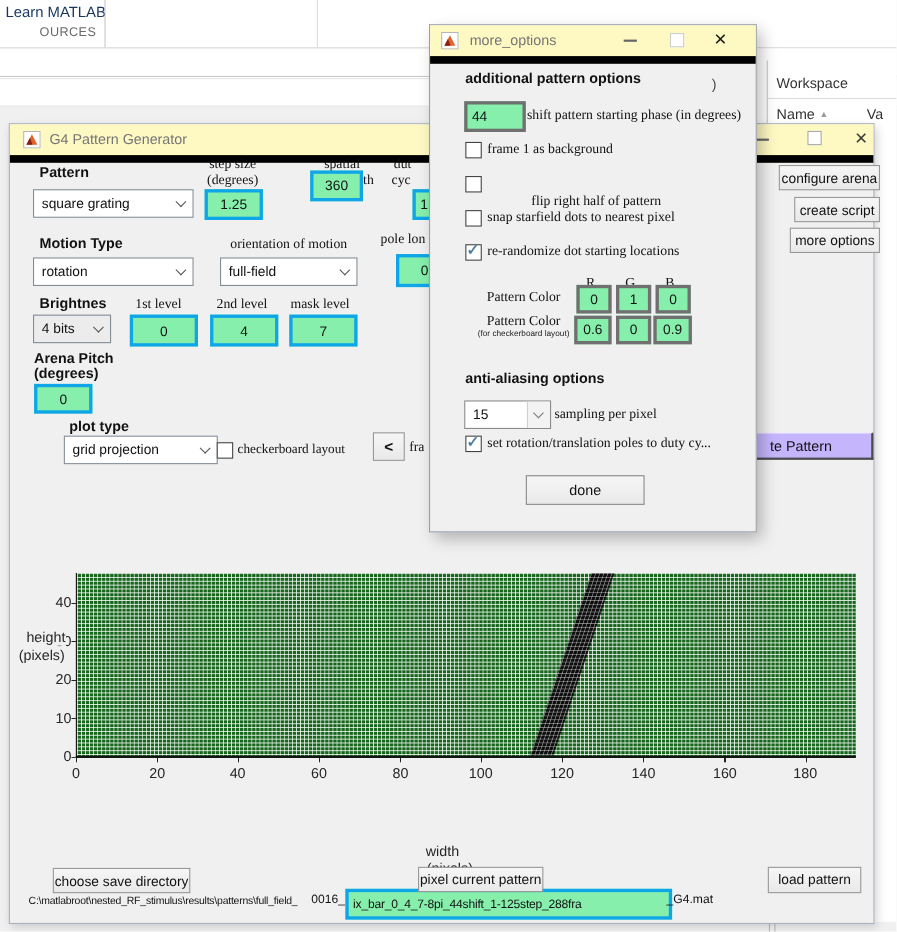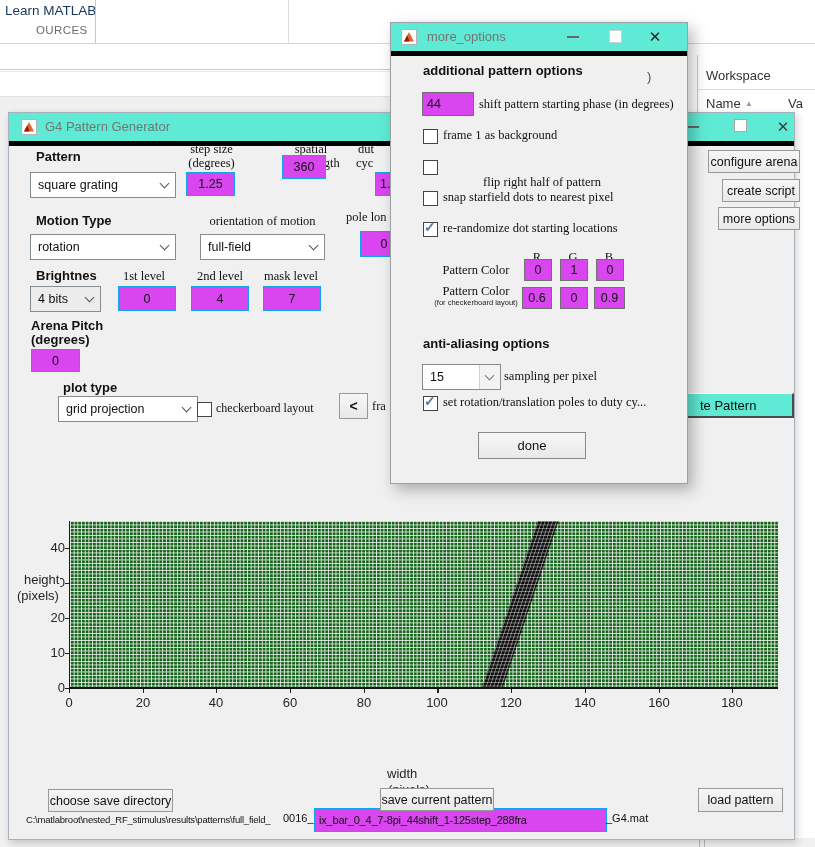--- a/index.html
+++ b/index.html
@@ -2,36 +2,36 @@
 <html><head>
 <meta charset="utf-8">
 <style>
   html,body{margin:0;padding:0;}
   body{font-family:"Liberation Sans", sans-serif; background:#fff;}
   #screen{position:relative;width:815px;height:847px;overflow:hidden;background:#fff;}
   .abs{position:absolute;}
   .lbl{position:absolute;font-size:12.5px;color:#111;white-space:nowrap;font-family:Liberation Serif, serif;}
   .blbl{position:absolute;font-size:13px;font-weight:bold;color:#111;white-space:nowrap;}
   .clbl{text-align:center;}
-  .edit{position:absolute;background:#d946ef;border:1px solid #0ea5e9;font-size:12.5px;color:#111;
+  .edit{position:absolute;background:#86efac;border:3px solid #0ea5e9;font-size:12.5px;color:#111;
         display:flex;align-items:center;justify-content:center;white-space:nowrap;overflow:hidden;}
   .edit.left{justify-content:flex-start;padding-left:4px;}
   .combo{position:absolute;background:#fff;border:1px solid #848c94;font-size:12.5px;color:#111;
          display:flex;align-items:center;padding-left:7px;white-space:nowrap;overflow:hidden;}
   .chev{position:absolute;right:7px;top:50%;width:6px;height:6px;margin-top:-5px;
         border-right:1.6px solid #555;border-bottom:1.6px solid #555;transform:rotate(45deg);}
   .combo .zone{position:absolute;right:0;top:0;width:20px;height:100%;background:#f3f3f3;border-left:1px solid #d0d0d0;}
   .btn{position:absolute;background:linear-gradient(#f6f6f6,#e9e9e9);border:1px solid #989898;
        font-size:12.5px;color:#111;display:flex;align-items:center;justify-content:center;white-space:nowrap;}
   .cb{position:absolute;width:13px;height:13px;background:#fff;border:1px solid #444;}
   .cb .mk{display:none;position:absolute;left:0px;top:-4px;font-size:14px;font-weight:bold;color:#4f7da8;}
   .cb.on .mk{display:block;}
   .hline{position:absolute;height:1px;background:#d5d5d5;}
   .vline{position:absolute;width:1px;background:#c8c8c8;}
-  .titlebar{position:absolute;left:0;top:0;right:0;height:28px;background:#5eead4;border-bottom:5px solid #000000;}
+  .titlebar{position:absolute;left:0;top:0;right:0;height:28px;background:#fef9c3;border-bottom:7px solid #000000;}
   .tb-title{position:absolute;left:36px;top:0;line-height:28px;font-size:13px;color:#757575;}
   .tb-min{position:absolute;width:12px;height:2px;background:#666;}
   .tb-max{position:absolute;width:11px;height:11px;border:1.5px solid #a9a9a9;background:#fff;}
   .tb-close{position:absolute;width:24px;top:0;line-height:28px;font-size:15px;color:#3c3c3c;text-align:center;}
   .mlicon{position:absolute;width:16px;height:16px;}
   .win{position:absolute;background:#f0f0f0;}
   
   .pattern{position:absolute;left:0;top:0;width:100%;height:100%;
     border-left:1px solid #1a1a1a;border-bottom:2px solid #111;box-sizing:border-box;
     background-image:linear-gradient(to right, rgba(255,255,255,.82) 1px, transparent 1px),
@@ -140,21 +140,21 @@
     </div>
     <div class="cb" style="left:188px;top:289px;"></div>
     <div class="lbl" style="left:207px;top:288px;font-size:12px;">checkerboard layout</div>
     <div class="btn" style="left:330px;top:280px;width:27px;height:24px;font-weight:bold;font-size:14px;">&lt;</div>
     <div class="lbl" style="left:363px;top:286px;">fra</div>
 
     <div class="btn" style="left:699px;top:37px;width:90px;height:21px;">configure arena</div>
     <div class="btn" style="left:713px;top:66px;width:76px;height:21px;">create script</div>
     <div class="btn" style="left:709px;top:94px;width:80px;height:21px;">more options</div>
 
-    <div style="position:absolute;left:652px;top:280px;width:133px;height:25px;background:#5eead4;
+    <div style="position:absolute;left:652px;top:280px;width:133px;height:25px;background:#c4b5fd;
                 border-top:1px solid #fdfdf9;border-left:1px solid #fdfdf9;border-bottom:2px solid #4a4a4a;border-right:2px solid #4a4a4a;
                 font-size:13px;color:#111;display:flex;align-items:center;padding-left:38px;box-sizing:border-box;">
       <span>te Pattern</span>
     </div>
 
     <div class="abs" style="left:60px;top:408px;width:709px;height:168px;">
       <div class="pattern" style="background-color: rgb(21, 101, 27);">
         <div class="gbar" style="background-color: rgb(12, 12, 12);"></div>
       </div>
       <div class="xticks"></div>
@@ -177,21 +177,21 @@
       <div class="tick-y" style="left:-34px;top:124px;">10</div>
       <div class="tick-y" style="left:-34px;top:159px;">0</div>
 
       <div class="axlbl" style="left:-46px;top:51px;background:#f0f0f0;z-index:3;padding:0 1px;">height</div>
       <div class="axlbl" style="left:-53px;top:67px;background:#f0f0f0;z-index:3;padding:0 1px;">(pixels)</div>
       <div class="axlbl" style="left:318px;top:245px;">width</div>
       <div class="axlbl clbl" style="left:312px;top:261px;width:56px;text-align:center;">(pixels)</div>
     </div>
 
     <div class="btn" style="left:39px;top:676px;width:123px;height:21px;z-index:4;">choose save directory</div>
-    <div class="btn" style="left:371px;top:675px;width:112px;height:21px;z-index:4;">save current pattern</div>
+    <div class="btn" style="left:371px;top:675px;width:112px;height:21px;z-index:4;">pixel current pattern</div>
     <div class="btn" style="left:689px;top:675px;width:83px;height:22px;z-index:4;">load pattern</div>
 
     <div class="abs" style="left:17px;top:701px;font-size:9.5px;letter-spacing:-0.2px;color:#111;white-space:nowrap;">C:\matlabroot\nested_RF_stimulus\results\patterns\full_field_</div>
     <div class="abs" style="left:274px;top:699px;font-size:11px;color:#111;">0016_</div>
     <div class="edit left" style="left:305px;top:695px;width:287px;height:22px;font-size:11px;letter-spacing:-0.2px;justify-content:flex-start;">ix_bar_0_4_7-8pi_44shift_1-125step_288fra</div>
     <div class="abs" style="left:597px;top:699px;font-size:11px;color:#111;">_G4.mat</div>
   </div>
 
   <div class="win" style="left:390px;top:22px;width:296px;height:460px;border:1px solid #9aa0a6;box-shadow:5px 6px 14px rgba(0,0,0,.28);z-index:10;">
 

